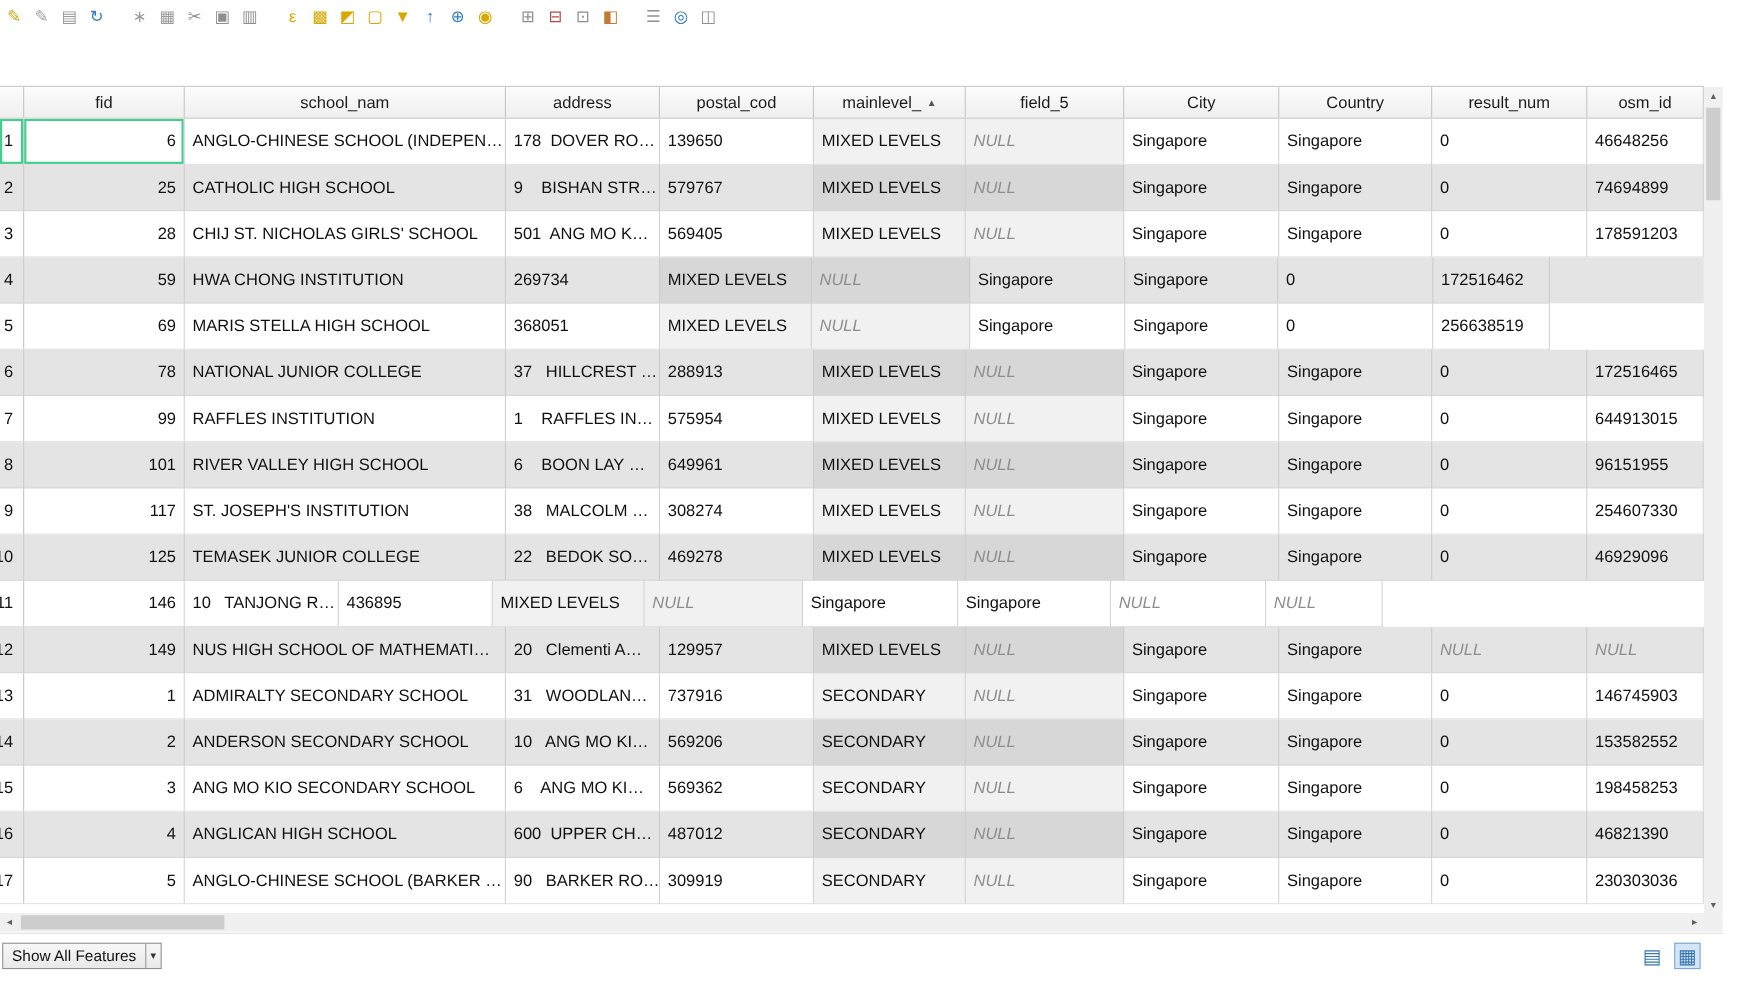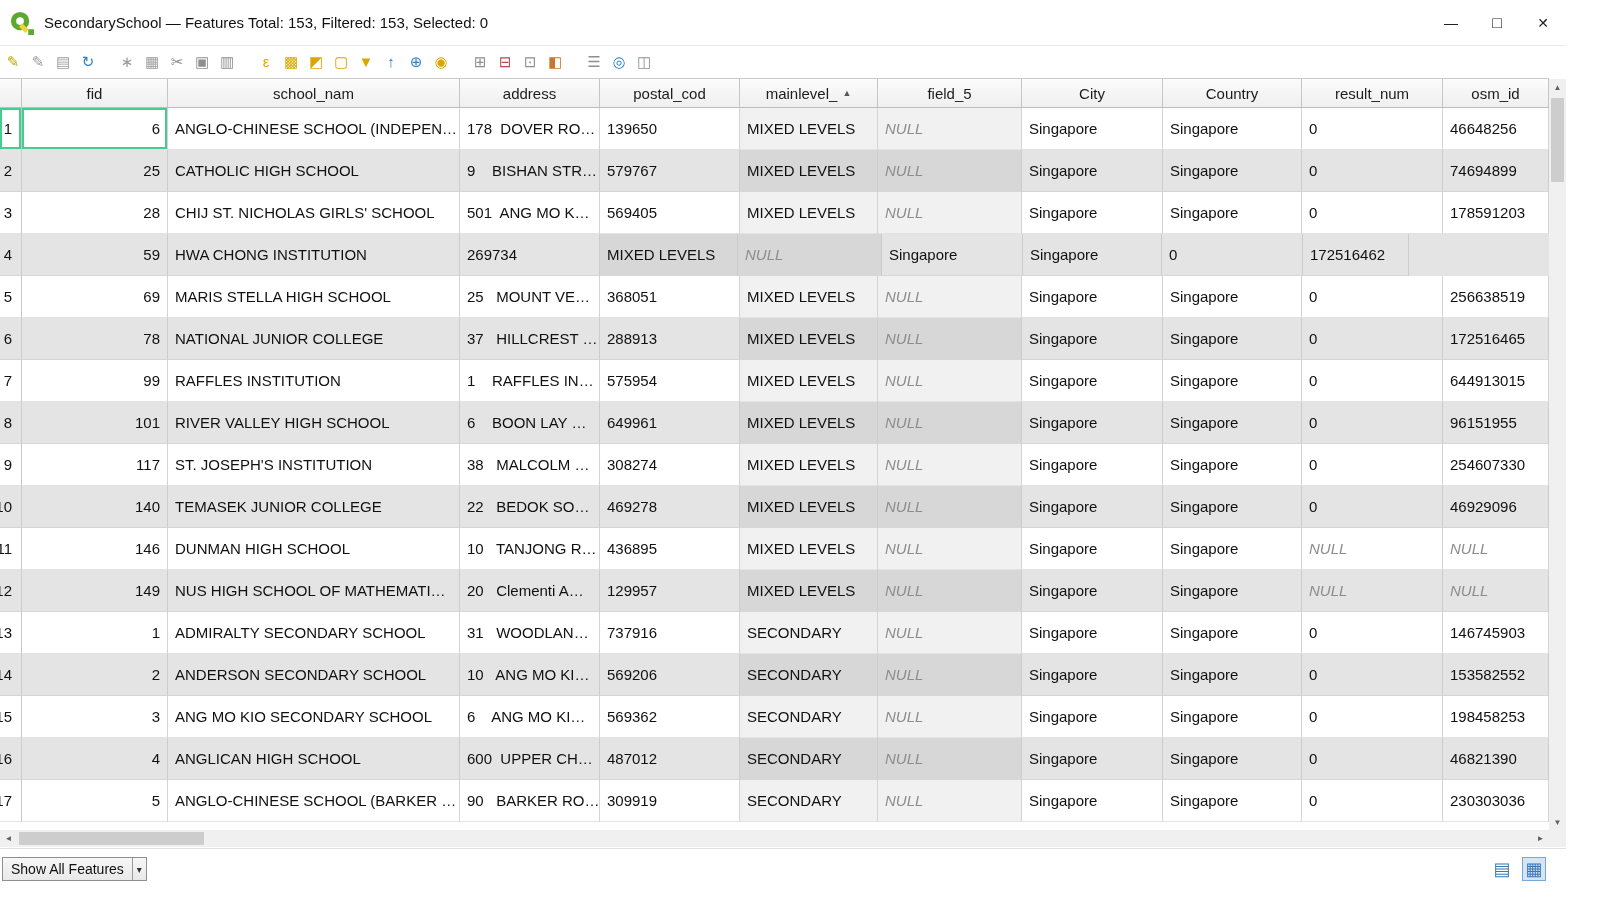--- a/index.html
+++ b/index.html
@@ -73,36 +73,20 @@
   .view-toggles { margin-left: auto; display: flex; gap: 8px; }
   .view-btn { width: 24px; height: 24px; display: flex; align-items: center; justify-content: center;
     font-size: 18px; color: #3a78b5; cursor: pointer; border: 1px solid transparent; }
   .view-btn.active { background: #d5e5f5; border: 1px solid #7aa7d0; }
 </style>
 </head>
 <body>
 
 <div class="window">
 
-  <div class="titlebar">
-    <span class="logo">
-      <svg viewBox="0 0 28 28" width="27" height="27">
-        <circle cx="12.5" cy="12.5" r="9.5" fill="#5da92f"></circle>
-        <circle cx="12.5" cy="12.5" r="4" fill="#ffffff"></circle>
-        <rect x="15" y="15" width="9" height="5" fill="#f4d33a" transform="rotate(45 15 15)"></rect>
-        <rect x="21" y="21" width="6" height="6" fill="#5da92f"></rect>
-      </svg>
-    </span>
-    <span class="title">SecondarySchool — Features Total: 153, Filtered: 153, Selected: 0</span>
-    <div class="win-controls">
-      <button class="win-btn">—</button>
-      <button class="win-btn max">□</button>
-      <button class="win-btn">✕</button>
-    </div>
-  </div>
 
   <div class="toolbar" id="toolbar">
       <span class="tb-icon" style="color: rgb(199, 165, 0);">✎</span>
       <span class="tb-icon" style="color: rgb(155, 155, 155);">✎</span>
       <span class="tb-icon" style="color: rgb(155, 155, 155);">▤</span>
       <span class="tb-icon" style="color: rgb(47, 128, 194);">↻</span>
       <span class="tb-sep"></span>
       <span class="tb-icon" style="color: rgb(155, 155, 155);">∗</span>
       <span class="tb-icon" style="color: rgb(155, 155, 155);">▦</span>
       <span class="tb-icon" style="color: rgb(143, 143, 143);">✂</span>
@@ -214,21 +198,20 @@
           <div class="tcell tinted null" style="width: 144px;">NULL</div>
           <div class="tcell" style="width: 141px;">Singapore</div>
           <div class="tcell" style="width: 139px;">Singapore</div>
           <div class="tcell" style="width: 141px;">0</div>
           <div class="tcell" style="width: 106px; text-align: right;">172516462</div>
         </div>
         <div class="trow">
           <div class="tcell rownum right" style="width: 22px;">5</div>
           <div class="tcell right" style="width: 146px;">69</div>
           <div class="tcell" style="width: 292px;">MARIS STELLA HIGH SCHOOL</div>
-          <div class="tcell" style="width: 140px;">25   MOUNT VE…</div>
           <div class="tcell" style="width: 140px;">368051</div>
           <div class="tcell tinted" style="width: 138px;">MIXED LEVELS</div>
           <div class="tcell tinted null" style="width: 144px;">NULL</div>
           <div class="tcell" style="width: 141px;">Singapore</div>
           <div class="tcell" style="width: 139px;">Singapore</div>
           <div class="tcell" style="width: 141px;">0</div>
           <div class="tcell" style="width: 106px;">256638519</div>
         </div>
         <div class="trow alt">
           <div class="tcell rownum right" style="width: 22px;">6</div>
@@ -277,35 +260,34 @@
           <div class="tcell" style="width: 140px;">308274</div>
           <div class="tcell tinted" style="width: 138px;">MIXED LEVELS</div>
           <div class="tcell tinted null" style="width: 144px;">NULL</div>
           <div class="tcell" style="width: 141px;">Singapore</div>
           <div class="tcell" style="width: 139px;">Singapore</div>
           <div class="tcell" style="width: 141px;">0</div>
           <div class="tcell" style="width: 106px;">254607330</div>
         </div>
         <div class="trow alt">
           <div class="tcell rownum right" style="width: 22px;">10</div>
-          <div class="tcell right" style="width: 146px;">140</div>
+          <div class="tcell right" style="width: 146px;">125</div>
           <div class="tcell" style="width: 292px;">TEMASEK JUNIOR COLLEGE</div>
           <div class="tcell" style="width: 140px;">22   BEDOK SO…</div>
           <div class="tcell" style="width: 140px;">469278</div>
           <div class="tcell tinted" style="width: 138px;">MIXED LEVELS</div>
           <div class="tcell tinted null" style="width: 144px;">NULL</div>
           <div class="tcell" style="width: 141px;">Singapore</div>
           <div class="tcell" style="width: 139px;">Singapore</div>
           <div class="tcell" style="width: 141px;">0</div>
           <div class="tcell" style="width: 106px;">46929096</div>
         </div>
         <div class="trow">
           <div class="tcell rownum right" style="width: 22px;">11</div>
           <div class="tcell right" style="width: 146px;">146</div>
-          <div class="tcell" style="width: 292px;">DUNMAN HIGH SCHOOL</div>
           <div class="tcell" style="width: 140px;">10   TANJONG R…</div>
           <div class="tcell" style="width: 140px;">436895</div>
           <div class="tcell tinted" style="width: 138px;">MIXED LEVELS</div>
           <div class="tcell tinted null" style="width: 144px;">NULL</div>
           <div class="tcell" style="width: 141px;">Singapore</div>
           <div class="tcell" style="width: 139px;">Singapore</div>
           <div class="tcell null" style="width: 141px;">NULL</div>
           <div class="tcell null" style="width: 106px;">NULL</div>
         </div>
         <div class="trow alt">

